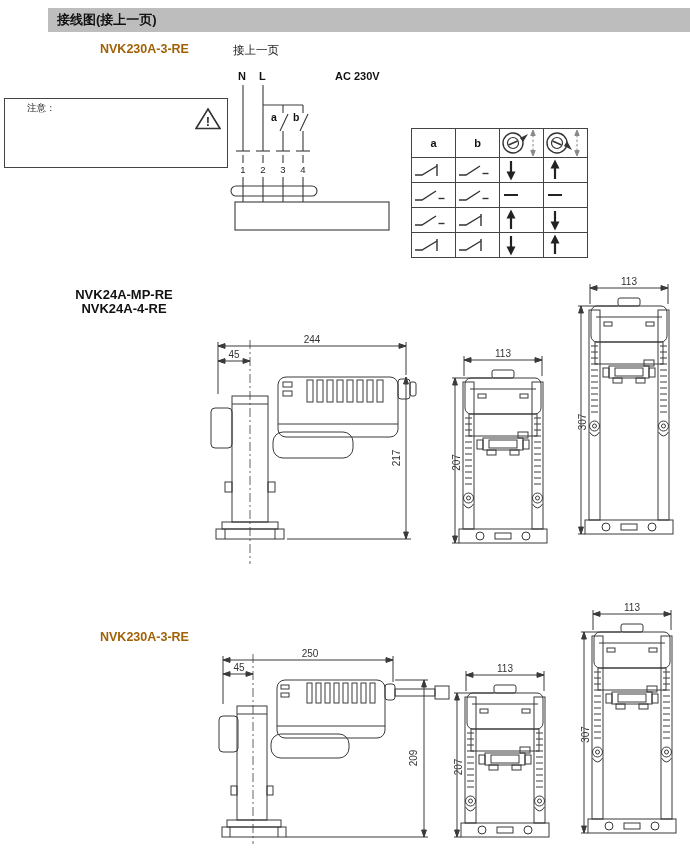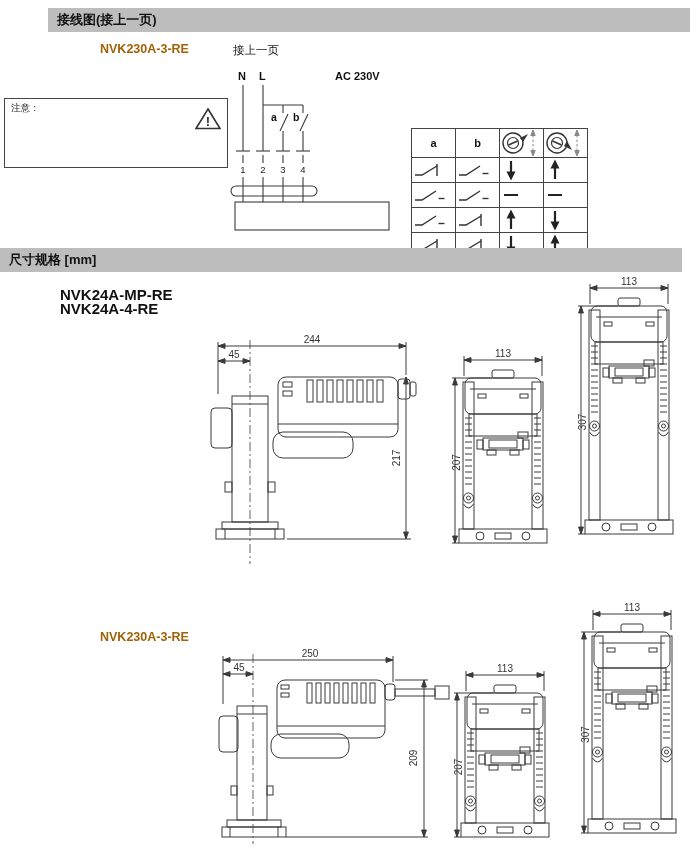--- a/index.html
+++ b/index.html
@@ -8,33 +8,33 @@
   .secbar{position:absolute;left:0;width:682px;height:24px;background:#bdbdbd;
           line-height:24px;padding-left:9px;box-sizing:border-box;
           font-size:13px;font-weight:bold;color:#111;}
   .model-label{position:absolute;font-size:12.5px;font-weight:bold;color:#a16207;}
   .plain-label{position:absolute;font-size:11.5px;color:#222;}
   .wire-label{position:absolute;font-size:11px;font-weight:bold;color:#111;}
   .term-num{position:absolute;width:12px;text-align:center;font-size:9.5px;color:#222;}
   .sw-label{position:absolute;font-size:10.5px;font-weight:bold;color:#111;}
   #notes-box{position:absolute;left:4px;top:98px;width:224px;height:70px;
              border:1px solid #444;box-sizing:border-box;padding:3px 6px;}
-  #notes-box .nb-title{font-size:9.5px;color:#222;margin:0 0 1px 0;}
+  #notes-box .nb-title{font-size:9.5px;color:#222;margin:0 0 1px 16px;}
   #notes-box ul{margin:0;padding-left:11px;list-style:disc;}
   #notes-box li{font-size:9.5px;line-height:14.5px;color:#222;}
   #warn-tri{position:absolute;right:6px;top:8px;}
   table.ctrl{position:absolute;left:411px;top:128px;border-collapse:collapse;}
   table.ctrl td,table.ctrl th{border:1px solid #444;padding:0;text-align:center;vertical-align:middle;}
   table.ctrl th{width:43px;height:26px;font-size:11px;font-weight:bold;color:#111;}
   table.ctrl td{width:43px;height:18px;}
   .dim{font-size:10px;fill:#333;font-family:"Liberation Sans",sans-serif;}
   svg{display:block;}
   .drawing{position:absolute;}
-  #models-r1{position:absolute;left:60px;top:288px;width:128px;text-align:left;
-             font-size:15px;font-weight:bold;line-height:14px;color:#111;}
+  #models-r1{position:absolute;left:60px;top:288px;width:128px;text-align:center;
+             font-size:13px;font-weight:bold;line-height:14px;color:#111;}
 </style>
 </head>
 <body>
 
 <div id="page">
 
   <div class="secbar" style="top:8px;margin-left:48px;">接线图(接上一页)</div>
 
   <div class="model-label" style="left:100px;top:42px;">NVK230A-3-RE</div>
   <div class="plain-label" style="left:233px;top:43px;">接上一页</div>
@@ -233,21 +233,20 @@
           <td>
             <svg width="22" height="24" viewBox="0 0 22 24">
               <line x1="11" y1="21" x2="11" y2="9" stroke="#222" stroke-width="2.2"></line>
               <polygon points="6.5,10.5 15.5,10.5 11,1.5" fill="#222"></polygon>
             </svg>
           </td>
         </tr>
       </tbody>
   </table>
 
-  <div class="secbar" style="top:248px;">尺寸规格 [mm]</div>
 
   <div id="models-r1">
     <div>NVK24A-MP-RE</div>
     <div>NVK24A-4-RE</div>
   </div>
 
   <svg class="drawing" style="left:195px;top:332px;" width="230" height="240" viewBox="0 0 230 240">
     <g stroke="#3a3a3a" fill="none" stroke-width="1">
       <line x1="55" y1="8" x2="55" y2="232" stroke-dasharray="9 3 2 3" stroke-width="0.8"></line>
       <line x1="23" y1="14" x2="211" y2="14"></line>

